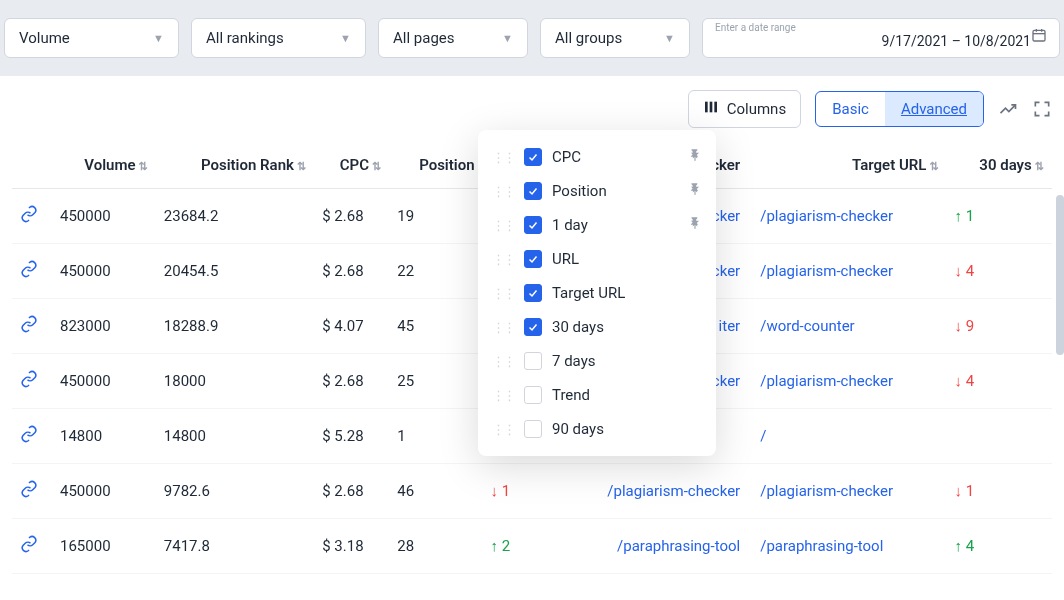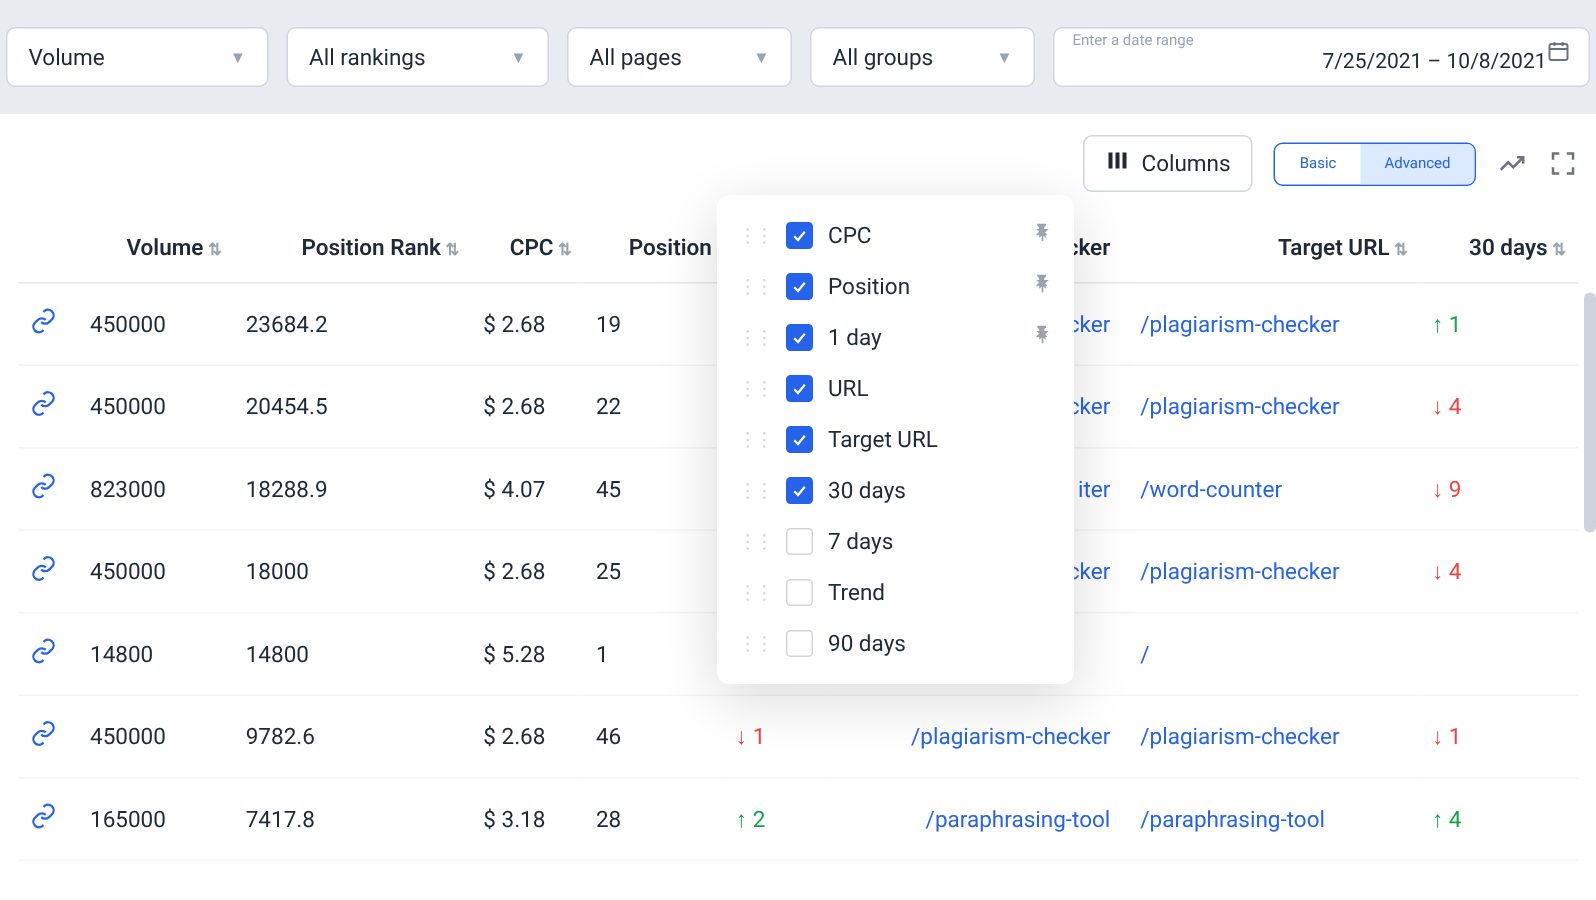--- a/index.html
+++ b/index.html
@@ -78,26 +78,27 @@
   cursor: pointer;
 }
 .view-toggle {
   display: flex;
   border: 1.5px solid #2563eb;
   border-radius: 6px;
   overflow: hidden;
 }
 .view-toggle .toggle-item {
   padding: 8px 16px;
-  font-size: 10px;
+  font-size: 15px;
   color: #2563eb;
   cursor: pointer;
 }
 .view-toggle .toggle-item.active {
   background: #dbeafe;
+  text-decoration: underline;
 }
 .icon-btn {
   color: #6b7280;
   cursor: pointer;
   display: flex;
   align-items: center;
 }
 .table-wrap {
   position: relative;
   padding: 0 12px;
@@ -206,21 +207,21 @@
   <div class="filter-select" style="min-width:150px">
     <span>All pages</span>
     <span class="chevron">▼</span>
   </div>
   <div class="filter-select" style="min-width:150px">
     <span>All groups</span>
     <span class="chevron">▼</span>
   </div>
   <div class="date-range">
     <span class="hint">Enter a date range</span>
-    <span class="value">7/25/2021 – 10/8/2021</span>
+    <span class="value">9/17/2021 – 10/8/2021</span>
     <span>
       <svg width="16" height="16" viewBox="0 0 24 24" fill="none" stroke="#6b7280" stroke-width="2">
           <rect x="3" y="5" width="18" height="16" rx="2"></rect>
           <line x1="8" y1="3" x2="8" y2="7"></line>
           <line x1="16" y1="3" x2="16" y2="7"></line>
           <line x1="3" y1="10" x2="21" y2="10"></line>
         </svg>
     </span>
   </div>
 </div>

